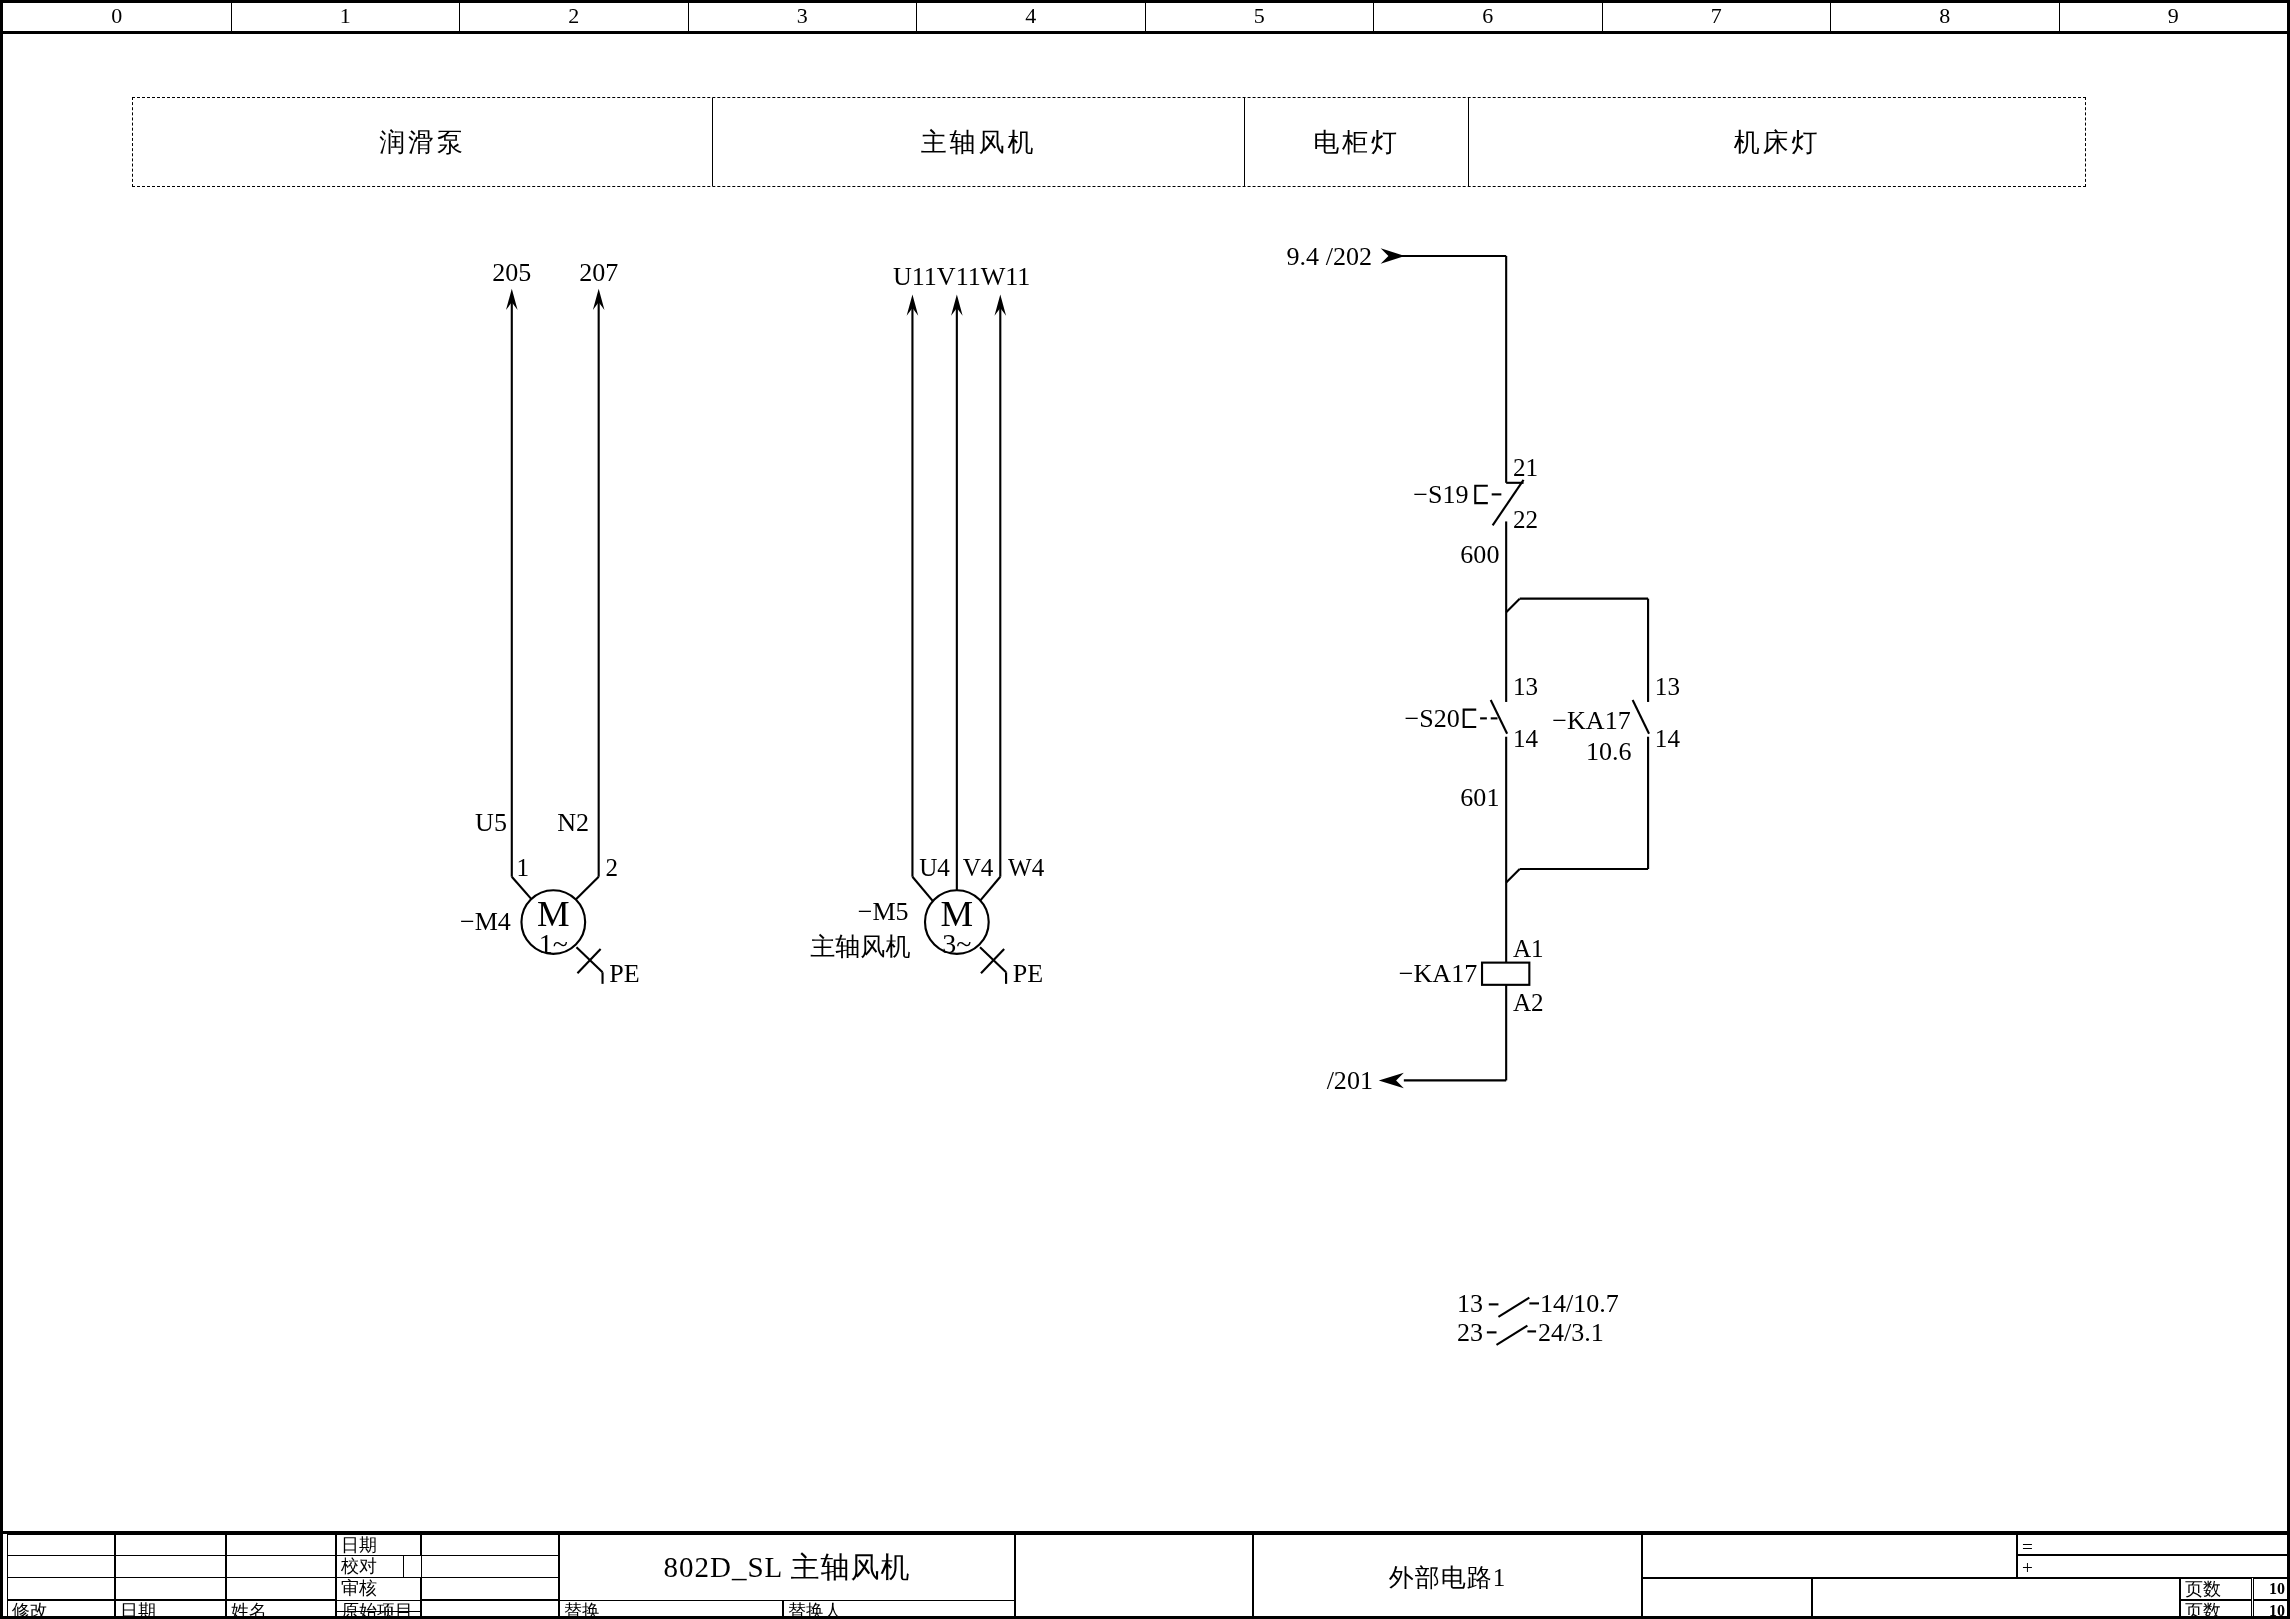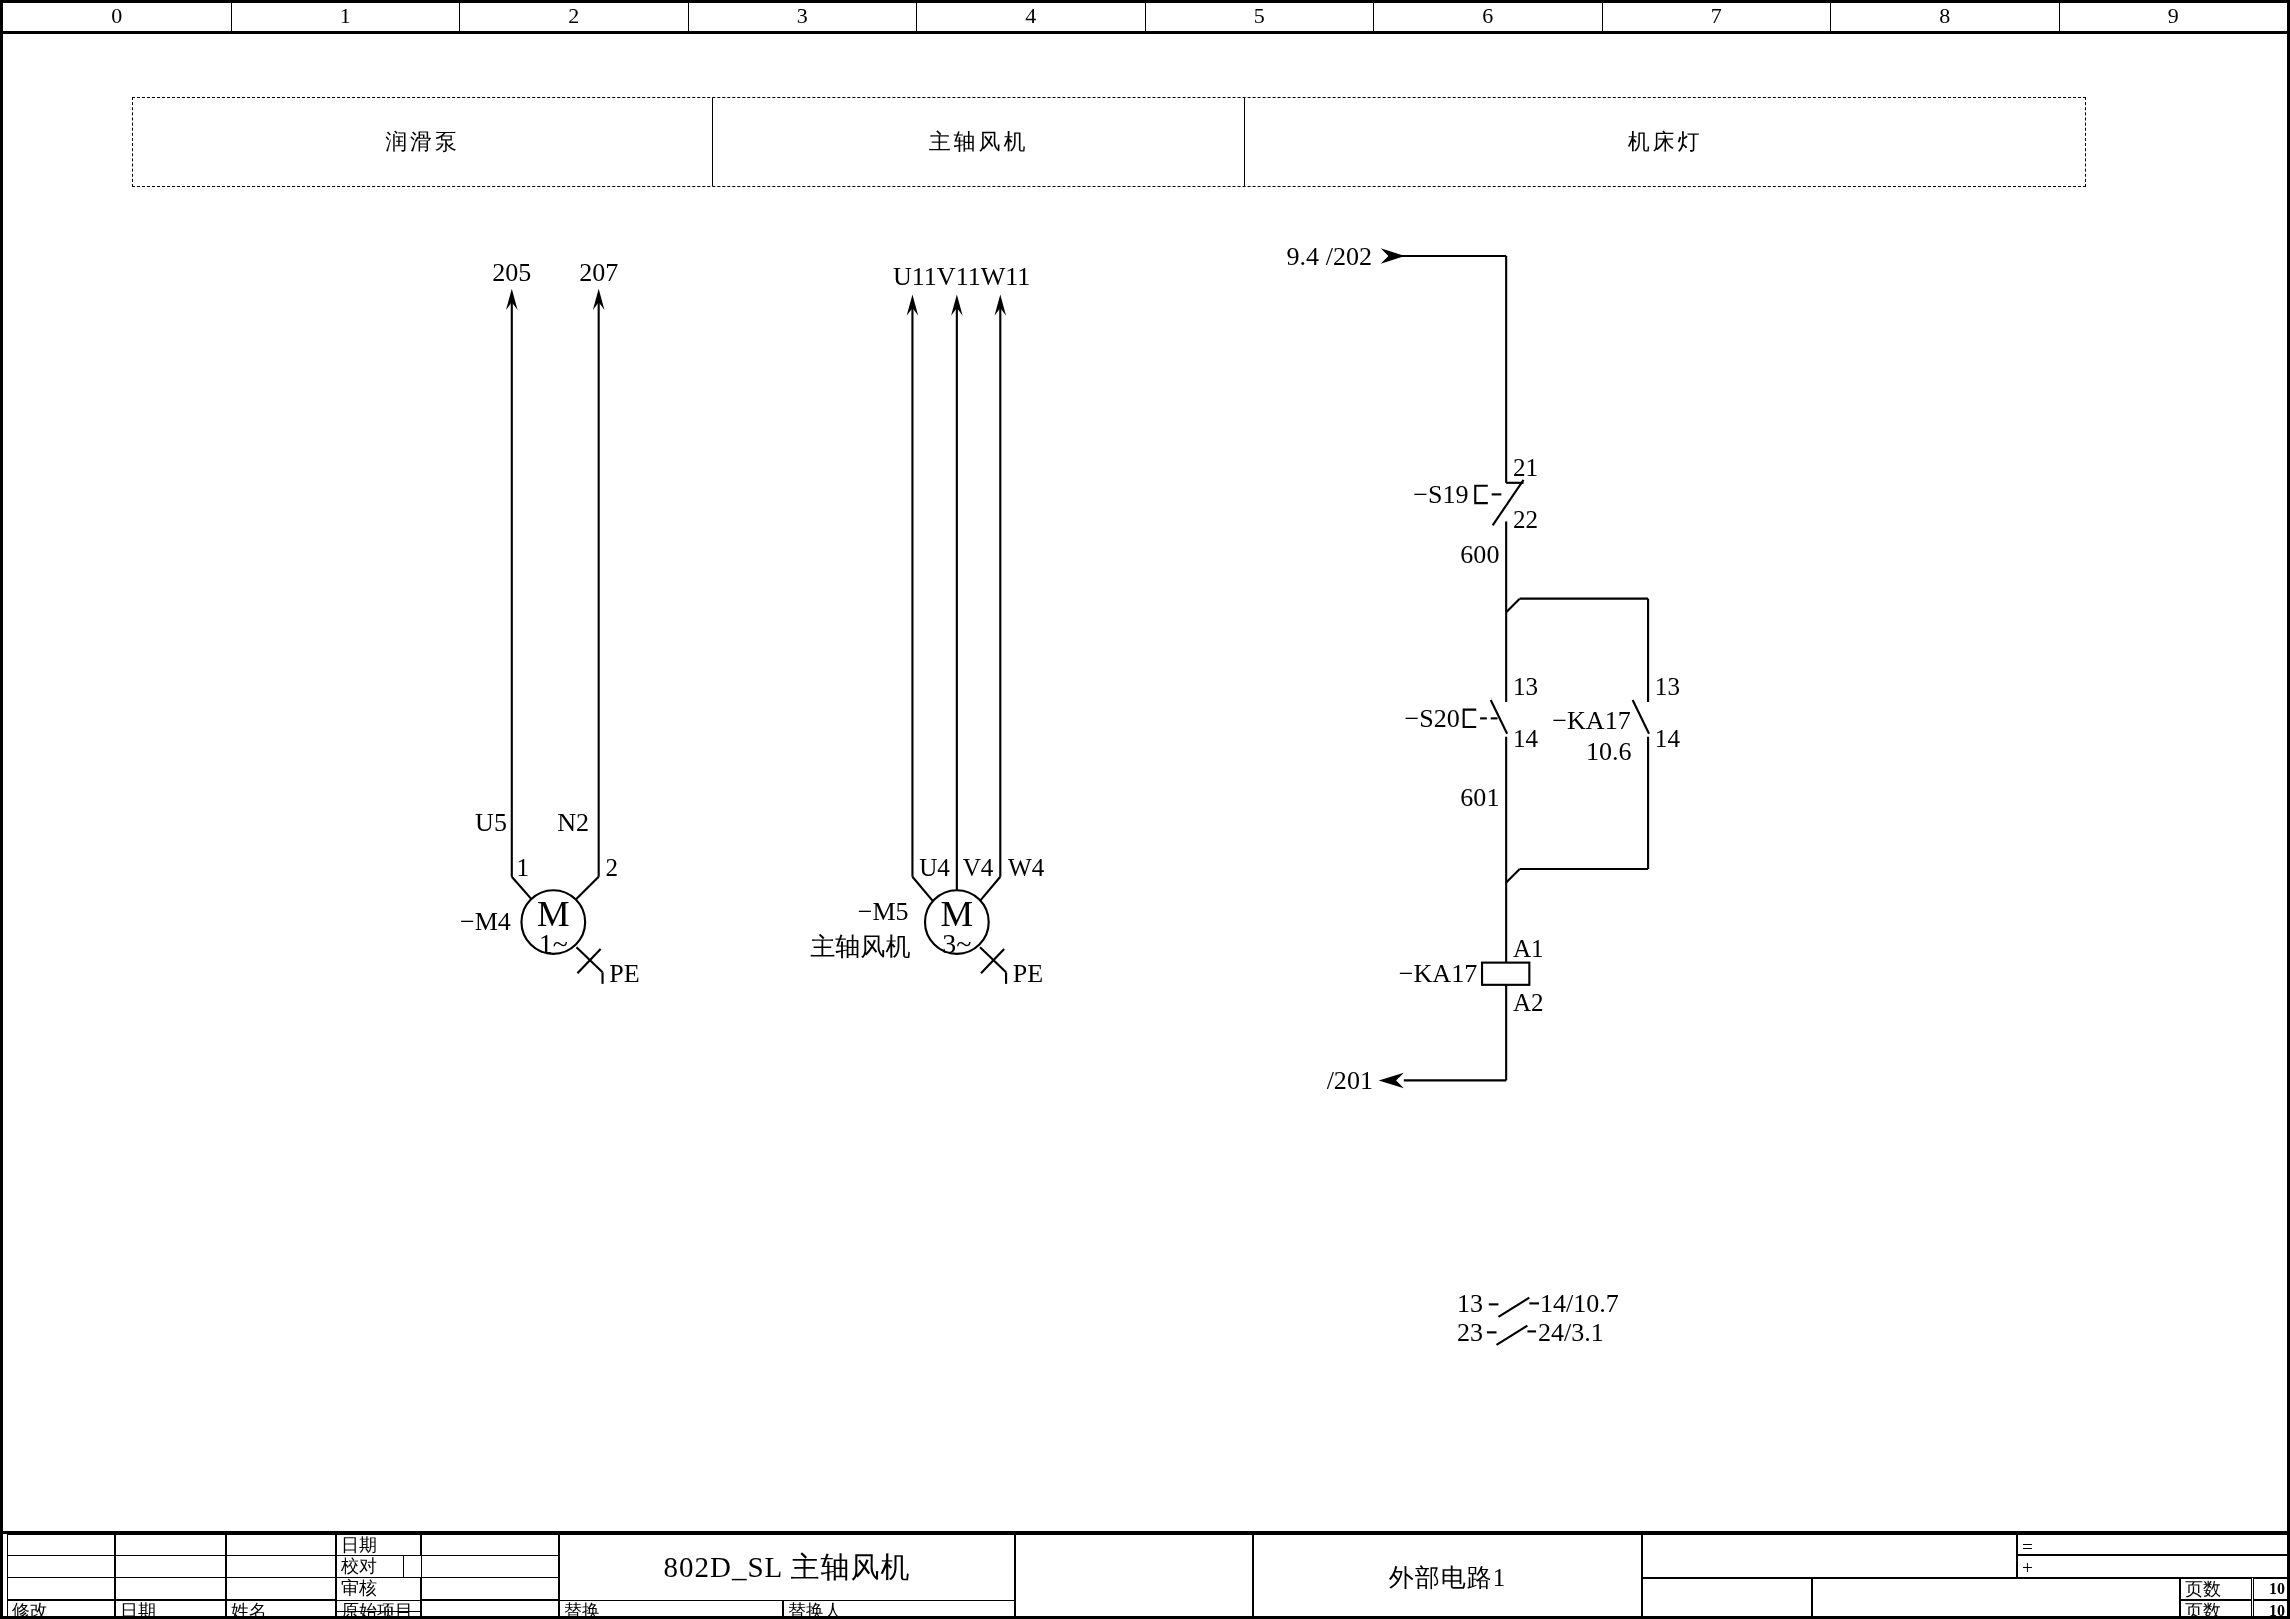--- a/index.html
+++ b/index.html
@@ -8,21 +8,21 @@
     position:relative; width:2290px; height:1619px; background:#fff;
     border:3.9px solid #000; color:#000; overflow:hidden;
     font-family:"Liberation Serif","DejaVu Serif",serif;
   }
   
   .ruler { position:absolute; top:0; left:0; width:100%; height:31px; display:flex; border-bottom:3.9px solid #000; background:#fff; }
   .ruler-cell { flex:1 1 0; border-right:1.9px solid #000; font-size:22px; text-align:center; line-height:26px; }
   .ruler-cell:last-child { border-right:none; }
   
   .zones { position:absolute; left:129px; top:94px; width:1954px; height:90px; border:1.9px dashed #000; display:flex; background:#fff; }
-  .zone { height:100%; display:flex; align-items:center; justify-content:center; font-size:22px; letter-spacing:2.9px; border-right:1.9px solid #000; }
+  .zone { height:100%; display:flex; align-items:center; justify-content:center; font-size:26px; letter-spacing:2.9px; border-right:1.9px solid #000; }
   .zone:last-child { border-right:none;text-align:center; }
   
   svg.circuit { position:absolute; left:0; top:0; width:2290px; height:1619px; }
   svg.circuit text { fill:#000; stroke:none; font-family:"Liberation Serif","DejaVu Serif",serif; } .t26 { font-size:26px; } .t27 { font-size:27px; }
   .t29 { font-size:29px; } .t38 { font-size:38px; }
   
   .tb { position:absolute; left:0; top:1528px; width:2290px; height:91px; border-top:3.9px solid #000; background:#fff; }
   .cell { position:absolute; border:1px solid #000; font-size:18px; line-height:1.1; padding:1px 3.9px; overflow:hidden; white-space:nowrap; }
   .cell.center { display:flex; align-items:center; justify-content:center; padding:0; }
   .cell.right { text-align:right; }
@@ -44,20 +44,21 @@
     <div class="ruler-cell">5</div>
     <div class="ruler-cell">6</div>
     <div class="ruler-cell">7</div>
     <div class="ruler-cell">8</div>
     <div class="ruler-cell">9</div>
   </div>
 
   <div class="zones">
     <div class="zone" style="width:580px;">润滑泵</div>
     <div class="zone" style="width:532px;">主轴风机</div>
+    <div class="zone" style="width:224px;">电柜灯</div>
     <div class="zone" style="flex:1 1 auto;">机床灯</div>
   </div>
 
   <svg class="circuit" viewBox="0 0 2372 1677">
 
     <g>
       <path d="M527,296 L521,318 L527,310 L533,318 Z" fill="#000"></path>
       <path d="M617,296 L611,318 L617,310 L623,318 Z" fill="#000"></path>
       <g stroke="#000" stroke-width="2.2" fill="none">
         <line x1="527" y1="308" x2="527" y2="905"></line>

